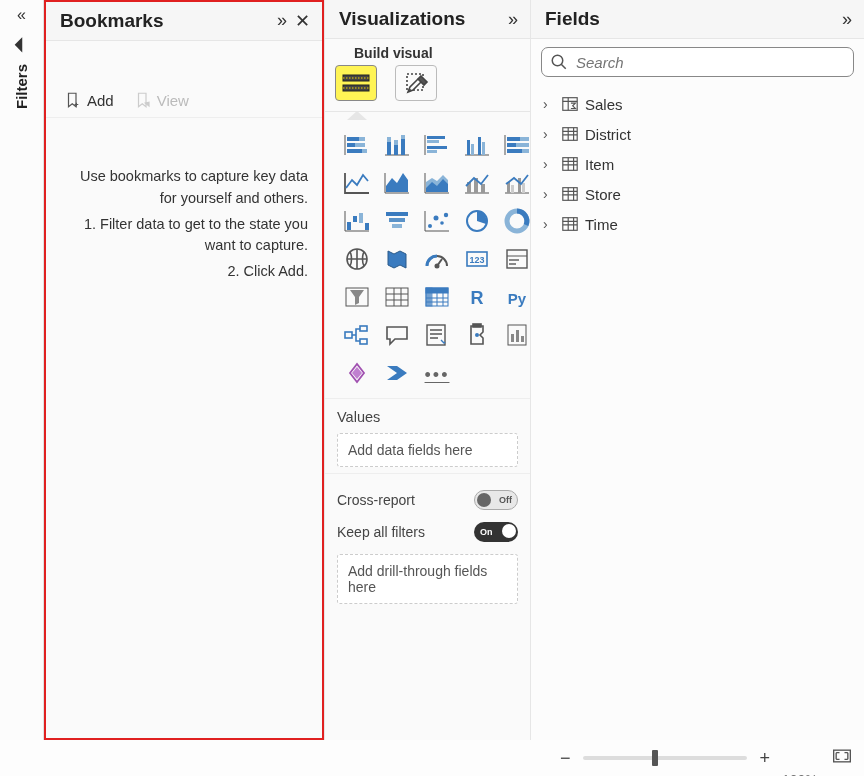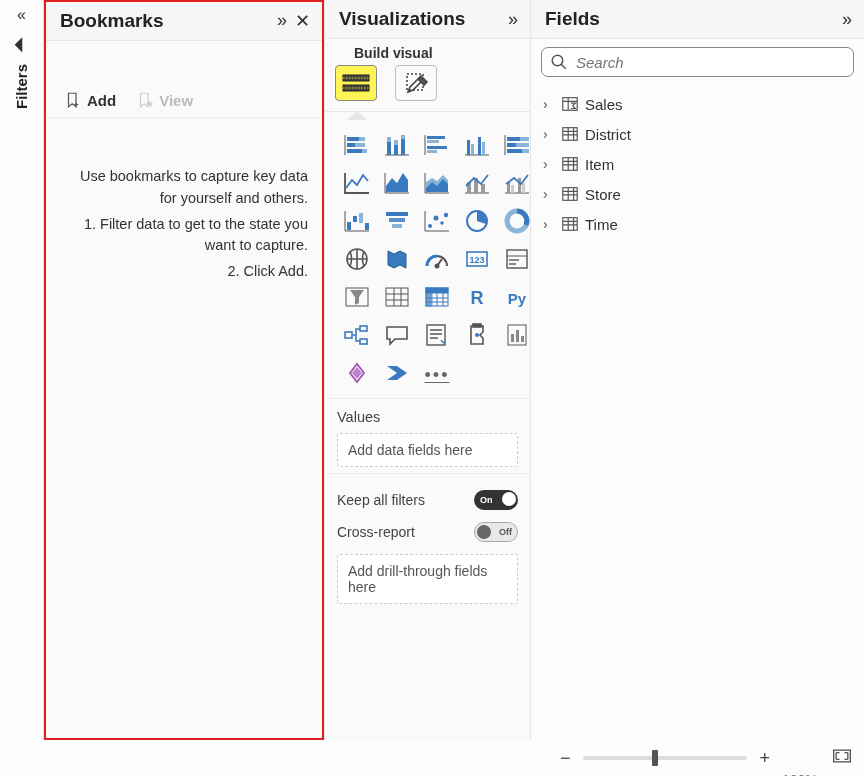--- a/index.html
+++ b/index.html
@@ -12,21 +12,21 @@
   .filters-rail .tri { transform: rotate(-45deg); font-size: 14px; color: #333; margin-top: 4px; cursor: pointer; }
   .filters-rail .label { writing-mode: vertical-rl; text-orientation: mixed; font-weight: 600; font-size: 15px; color: #222; margin-top: 4px; transform: rotate(180deg); }
   
   
   .bookmarks { width: 280px; border: 2px solid #e02020; display: flex; flex-direction: column; background: #fafafa; gap: 40px; }
   .pane-head { display: flex; align-items: center; justify-content: space-between; padding: 8px 10px 8px 14px; border-bottom: 1px solid #e6e6e6; background: #f6f6f6; }
   .pane-head h2 { font-size: 19px; font-weight: 600; color: #222; }
   .head-ctrls { display: flex; gap: 4px; }
   .head-ctrls span { font-size: 18px; color: #333; cursor: pointer; padding: 0 2px; }
   .bm-actions { display: flex; gap: 12px; padding: 8px 14px 6px 14px; border-bottom: 1px solid #eee; }
-  .bm-btn { display: flex; align-items: center; gap: 5px; font-size: 15px; background: none; border: none; cursor: pointer; padding: 2px 4px; font-weight: bold; }
+  .bm-btn { display: flex; align-items: center; gap: 5px; font-size: 15px; background: none; border: none; cursor: pointer; padding: 2px 4px; }
   .bm-btn.add { color: #333; }
   .bm-btn.view { color: #bbb; }
   .bm-btn svg { width: 18px; height: 18px; }
   .bm-body { flex: 1; padding: 8px 14px 10px 14px; font-size: 14.5px; color: #333; line-height: 1.5; }
   .bm-body p { margin-bottom: 4px; text-align: right; }
   .bm-foot { padding: 6px 14px 14px 14px; }
   .bm-foot a { color: #1a66cc; text-decoration: underline; font-size: 15px; line-height: 1.4; }
   
   
   .viz { width: 207px; border-left: 1px solid #e6e6e6; border-right: 1px solid #e6e6e6; display: flex; flex-direction: column; background: #fafafa; }
@@ -431,31 +431,31 @@
         </div>
       <div class="viz-ic more-dots">•••</div>
     </div>
 
     <div class="section">
       <h3>Values</h3>
       <div class="drop">Add data fields here</div>
     </div>
     <div class="section">
       <div class="row">
+        <label>Cross-report</label>
+        <div class="toggle off">
+            <span class="knob"></span>
+            <span>Off</span>
+          </div>
+      </div>
+      <div class="row">
         <label>Keep all filters</label>
         <div class="toggle on">
             <span>On</span>
             <span class="knob"></span>
-          </div>
-      </div>
-      <div class="row">
-        <label>Cross-report</label>
-        <div class="toggle off">
-            <span class="knob"></span>
-            <span>Off</span>
           </div>
       </div>
       <div class="drop" style="margin-top:6px">Add drill-through fields here</div>
     </div>
   </div>
 
   <div class="fields">
     <div class="pane-head">
       <h2>Fields</h2>
       <div class="head-ctrls">

